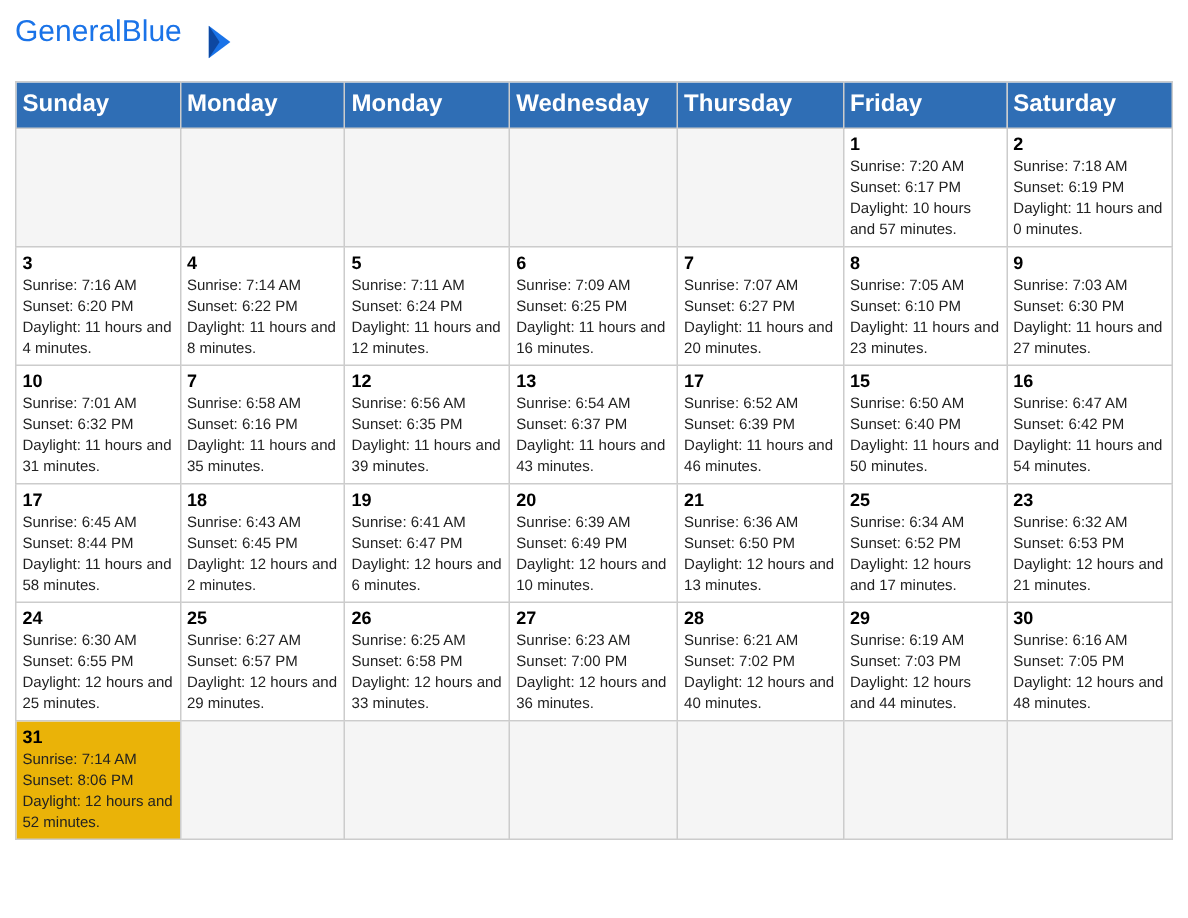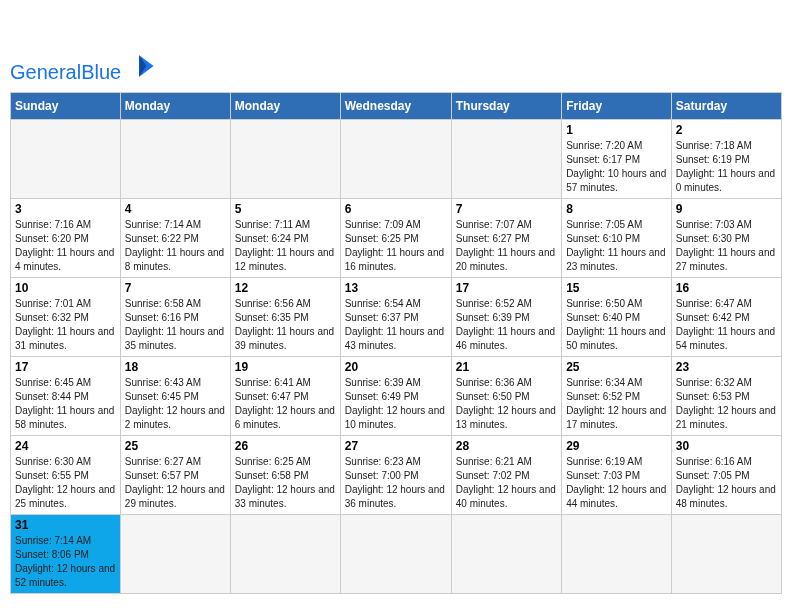--- a/index.html
+++ b/index.html
@@ -11,23 +11,22 @@
       padding: 10px;
     }
     .header-area {
       display: flex;
       justify-content: space-between;
       align-items: flex-start;
       margin-bottom: 8px;
     }
     .logo {
       display: flex;
-      align-items: flex-end;
+      align-items: flex-start;
       gap: 0px;
-      margin-top: 38px;
     }
     .logo-text {
       font-size: 20px;
       font-weight: normal;
       color: #333;
     }
     .logo-text span {
       color: #1a73e8;
     }
     .logo-icon {
@@ -51,21 +50,21 @@
       width: 100%;
       border-collapse: collapse;
       font-size: 11px;
     }
     .calendar th {
       background-color: #2f6eb5;
       color: #fff;
       padding: 6px 4px;
       text-align: left;
       border: 1px solid #ccc;
-      font-size: 12px;
+      font-size: 16px;
     }
     .calendar td {
       border: 1px solid #ccc;
       vertical-align: top;
       padding: 3px 4px;
       width: 113px;
       min-height: 70px;
       background: #fff;
     }
     .calendar td.empty {
@@ -76,21 +75,21 @@
       font-weight: bold;
       display: block;
       margin-bottom: 2px;
     }
     .day-info {
       font-size: 10px;
       line-height: 1.4;
       color: #222;
     }
     .last-row td {
-      background: #0ea5e9;
+      background: #eab308;
     }
   </style>
 </head>
 <body>
 
 <div class="header-area">
   <div class="logo">
     <div class="logo-text">
       <span>General</span><span style="color:#1a73e8;">Blue</span>
     </div>

